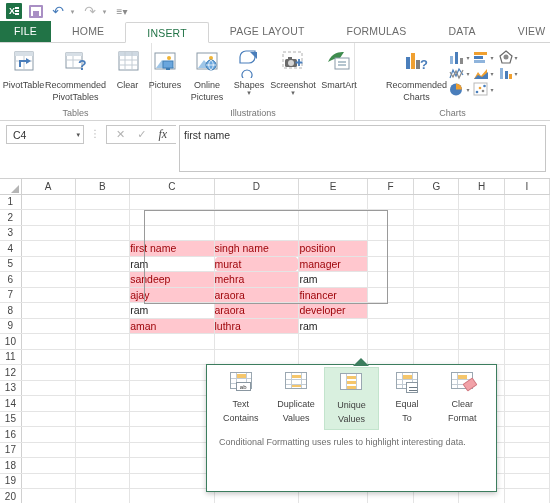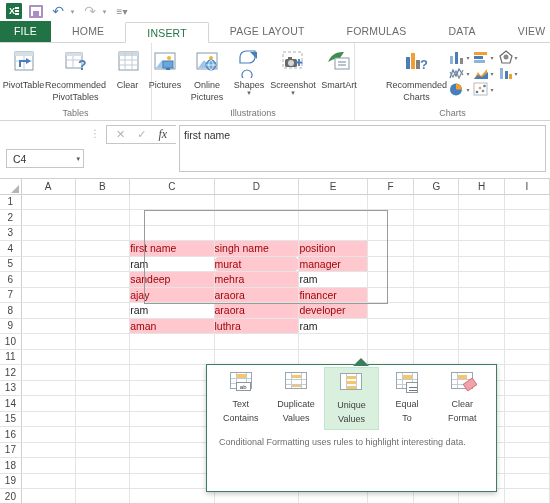--- a/index.html
+++ b/index.html
@@ -84,21 +84,21 @@
   .cbtn .car { font-size:6px; color:#777; }
 
   
   .fbar {
     height: 58px; display: flex; align-items: flex-start; padding: 4px 4px 0 6px; gap: 3px;
     background: #fff; border-bottom: 1px solid #d0d0d0;
   }
   .namebox {
     width: 78px; height: 19px; border: 1px solid #c6c6c6; background:#fff;
     display: flex; align-items: center; justify-content: space-between;
-    padding: 0 3px 0 6px; font-size: 10.5px; color: #333; margin-top: 24px;
+    padding: 0 3px 0 6px; font-size: 10.5px; color: #333;
   }
   .namebox .car { font-size: 7px; color:#555; }
   .fb-sep { color:#b6b6b6; font-size:10px; padding: 2px 3px 0 3px; letter-spacing:0; line-height:14px;}
   .fb-btns {
     height: 19px; border: 1px solid #c6c6c6; border-right:none; background:#fff;
     display: flex; align-items: center; gap: 12px; padding: 0 9px;
     font-size: 11px; color:#b3b3b3;
   }
   .fb-btns .fx { font-style: italic; font-family:"Liberation Serif", serif; color:#4a4a4a; font-size:12px;}
   .fb-input {

